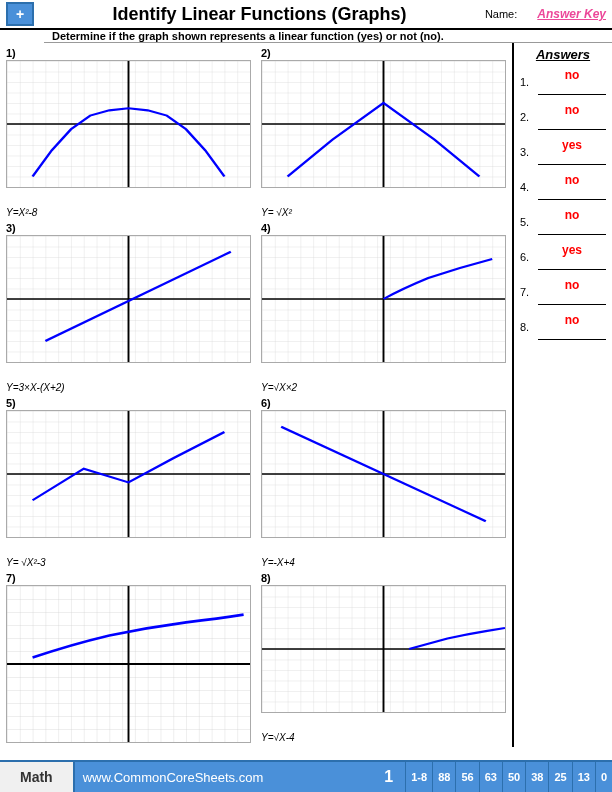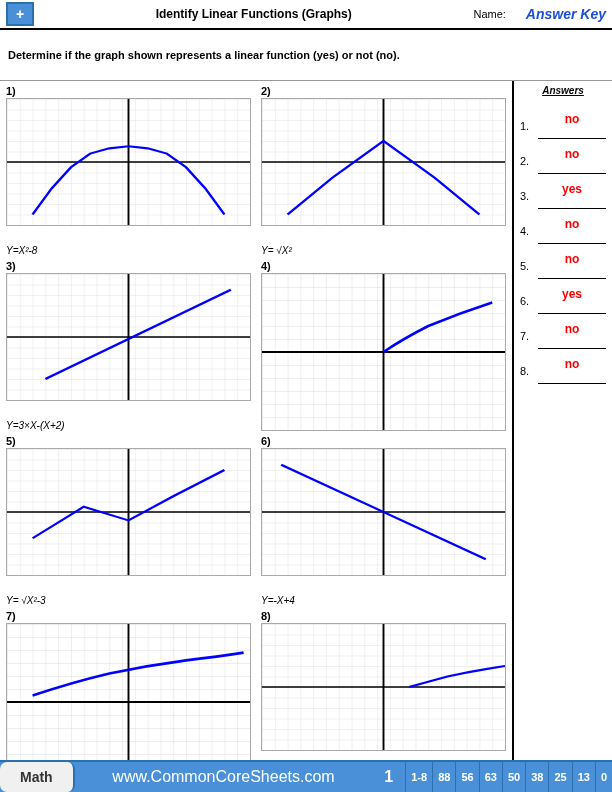--- a/index.html
+++ b/index.html
@@ -30,40 +30,42 @@
       align-items: center;
       justify-content: center;
       color: white;
       font-weight: bold;
       font-size: 14px;
       border: 2px solid #2c6fad;
     }
     .header-title {
       flex: 1;
       text-align: center;
+      font-size: 18px;
+      font-weight: bold;
+    }
+    .header-name-label {
+      font-size: 11px;
+      margin-right: 20px;
+    }
+    .answer-key-label {
+      color: #ec4899;
       font-size: 12px;
       font-weight: bold;
-    }
-    .header-name-label {
-      font-size: 11px;
-      margin-right: 20px;
-    }
-    .answer-key-label {
-      color: #1d4ed8;
-      font-size: 14px;
-      font-weight: bold;
       font-style: italic;
+      text-decoration: underline;
     }
 
     
     .instructions {
-      padding: 19px 8px;
+      padding: 0 8px;
       font-size: 11px;
       font-weight: bold;
       border-bottom: 1px solid #999;
+      margin-left: 44px;
     }
 
     
     .main-content {
       display: flex;
       height: calc(792px - 30px - 26px - 32px);
     }
 
     
     .graphs-area {
@@ -108,24 +110,24 @@
     }
 
     
     .answers-panel {
       width: 100px;
       border-left: 2px solid #000;
       padding: 4px 6px;
     }
     .answers-title {
       text-align: center;
-      font-size: 10px;
+      font-size: 13px;
       font-weight: bold;
       text-decoration: underline;
-      margin-bottom: 16px;
+      margin-bottom: 6px;
       font-style: italic;
     }
     .answer-item {
       display: flex;
       align-items: center;
       margin-bottom: 8px;
       font-size: 11px;
     }
     .answer-num {
       width: 18px;
@@ -155,27 +157,27 @@
     .footer-math {
       background: #f0f0f0;
       color: #333;
       font-weight: bold;
       font-size: 14px;
       padding: 6px 20px;
       height: 100%;
       display: flex;
       align-items: center;
       border-right: 2px solid #2c6fad;
-      border-radius: 7px;
     }
     .footer-url {
       flex: 1;
-      text-align: center;
+      text-align: left;
       color: white;
-      font-size: 16px;
+      font-size: 13px;
+      margin-left: 8px;
     }
     .footer-page {
       color: white;
       font-size: 16px;
       font-weight: bold;
       padding: 0 12px;
     }
     .footer-stats {
       display: flex;
       align-items: flex-end;
@@ -279,20 +281,21 @@
               <path d="M 10 0 L 0 0 0 10" fill="none" stroke="#ccc" stroke-width="0.5"></path>
             </pattern>
           </defs>
           <rect width="190" height="120" fill="url(#smallGrid4)"></rect>
           <line x1="0" y1="60" x2="190" y2="60" stroke="#000" stroke-width="1.5"></line>
           <line x1="95" y1="0" x2="95" y2="120" stroke="#000" stroke-width="1.5"></line>
 
           <path d="M 95,60 Q 110,50 130,40 Q 155,30 180,22" fill="none" stroke="#00f" stroke-width="2"></path>
         </svg>
       </div>
+      <div class="graph-label">Y=√X×2</div>
     </div>
 
     <div class="graph-item">
       <div class="graph-number">5)</div>
       <div class="graph-canvas">
         <svg class="grid-svg" viewBox="0 0 190 120" preserveAspectRatio="none">
           <defs>
             <pattern id="smallGrid5" width="10" height="10" patternUnits="userSpaceOnUse">
               <path d="M 10 0 L 0 0 0 10" fill="none" stroke="#ccc" stroke-width="0.5"></path>
             </pattern>

